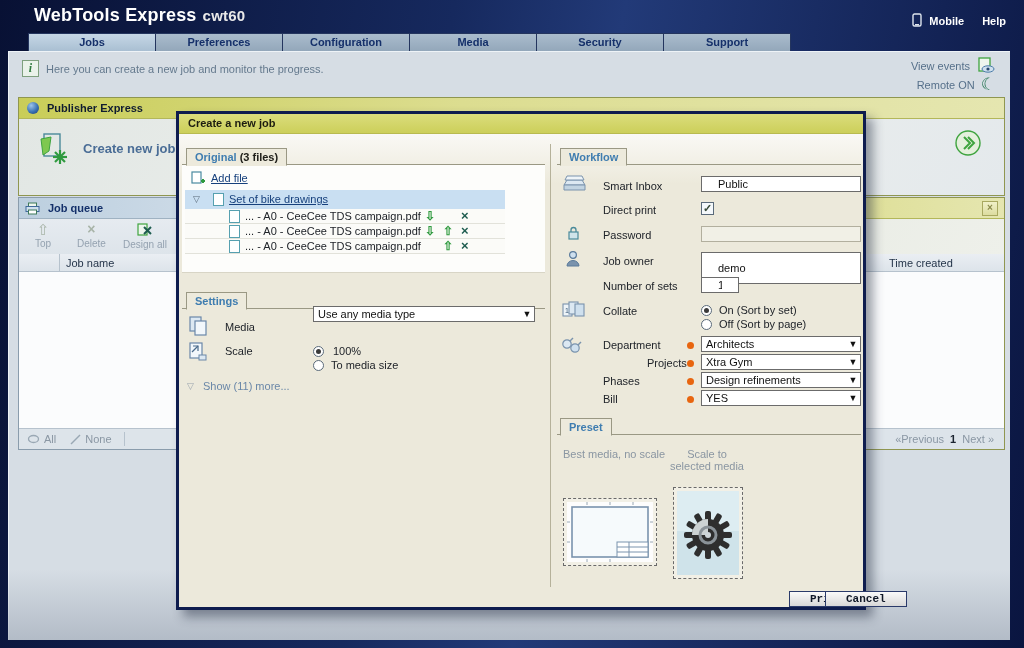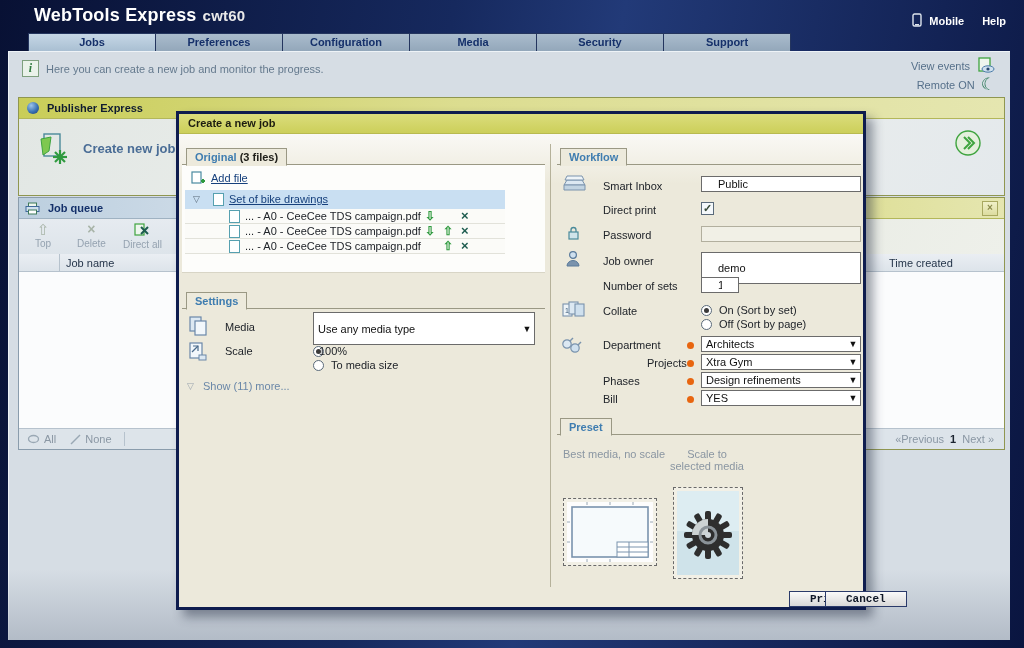--- a/index.html
+++ b/index.html
@@ -189,21 +189,21 @@
           <span>Delete</span>
         </div>
         <div class="tool-item abs" style="left:104px;top:4px;">
           <svg width="16" height="14" viewBox="0 0 16 14">
             <rect x="1" y="1" width="9" height="11" fill="#eef6ee" stroke="#3fa43f" stroke-width="1.2"></rect>
             <g stroke="#1d5c4f" stroke-width="2">
                 <line x1="7" y1="4" x2="14" y2="11"></line>
                 <line x1="14" y1="4" x2="7" y2="11"></line>
               </g>
           </svg>
-          <span>Direct all</span>
+          <span>Design all</span>
         </div>
       </div>
       <div class="abs colhdr" style="left:0;top:56px;right:0;height:17px;">
         <div style="width:40px;height:100%;border-right:1px solid #b6c2cd;"></div>
         <span style="padding-left:6px;">Job name</span>
       </div>
       <div class="abs" style="left:0;top:74px;right:0;bottom:21px;background:#fbfcfd;"></div>
       <div class="abs pfoot" style="left:0;bottom:0;right:0;height:20px;">
         <span style="display:flex;align-items:center;gap:4px;padding-left:8px;cursor:pointer;">
           <svg width="13" height="10" viewBox="0 0 13 10">
@@ -288,34 +288,34 @@
     <div class="sect-tab" style="left:7px;top:178px;">
       <span>Settings</span>
     </div>
     <div class="sect-line" style="left:3px;top:194px;width:363px;"></div>
 
     <svg class="abs" style="left:8px;top:201px;" width="22" height="22" viewBox="0 0 22 22">
       <rect x="3" y="2" width="11" height="14" fill="#dce8f2" stroke="#6a87a8" stroke-width="1.2"></rect>
       <rect x="8" y="6" width="11" height="14" fill="#f2f7fb" stroke="#6a87a8" stroke-width="1.2"></rect>
     </svg>
     <span class="abs flabel" style="left:46px;top:207px;">Media</span>
-    <div class="select" style="left:134px;top:198px;width:222px;height:33px;">
+    <div class="select" style="left:134px;top:192px;width:222px;height:16px;">
       <span class="val">Use any media type</span>
       <span class="arr">▼</span>
     </div>
 
     <svg class="abs" style="left:8px;top:227px;" width="22" height="22" viewBox="0 0 22 22">
       <rect x="3" y="2" width="12" height="15" fill="#f2f7fb" stroke="#6a87a8" stroke-width="1.2"></rect>
       <polyline points="6,5 11,5 11,10" fill="none" stroke="#4a6a8a" stroke-width="1.2"></polyline>
       <line x1="11" y1="5" x2="5" y2="11" stroke="#4a6a8a" stroke-width="1.2"></line>
       <rect x="12" y="14" width="7" height="5" fill="#dce8f2" stroke="#6a87a8" stroke-width="1"></rect>
     </svg>
     <span class="abs flabel" style="left:46px;top:231px;">Scale</span>
     <span class="radio selected" style="left:134px;top:232px;"></span>
-    <span class="abs flabel" style="left:140px;top:231px;">100%</span>
+    <span class="abs flabel" style="left:154px;top:231px;">100%</span>
     <span class="radio" style="left:134px;top:246px;"></span>
     <span class="abs flabel" style="left:152px;top:245px;">To media size</span>
 
     <span class="abs tri" style="left:8px;top:267px;color:#9aa4ae;">▽</span>
     <span class="abs" style="left:24px;top:266px;color:#6a87a8;cursor:pointer;">Show (11) more...</span>
 
     <div class="divider-v" style="left:371px;top:30px;height:443px;"></div>
 
     <div class="sect-tab" style="left:381px;top:34px;">
       <span>Workflow</span>

